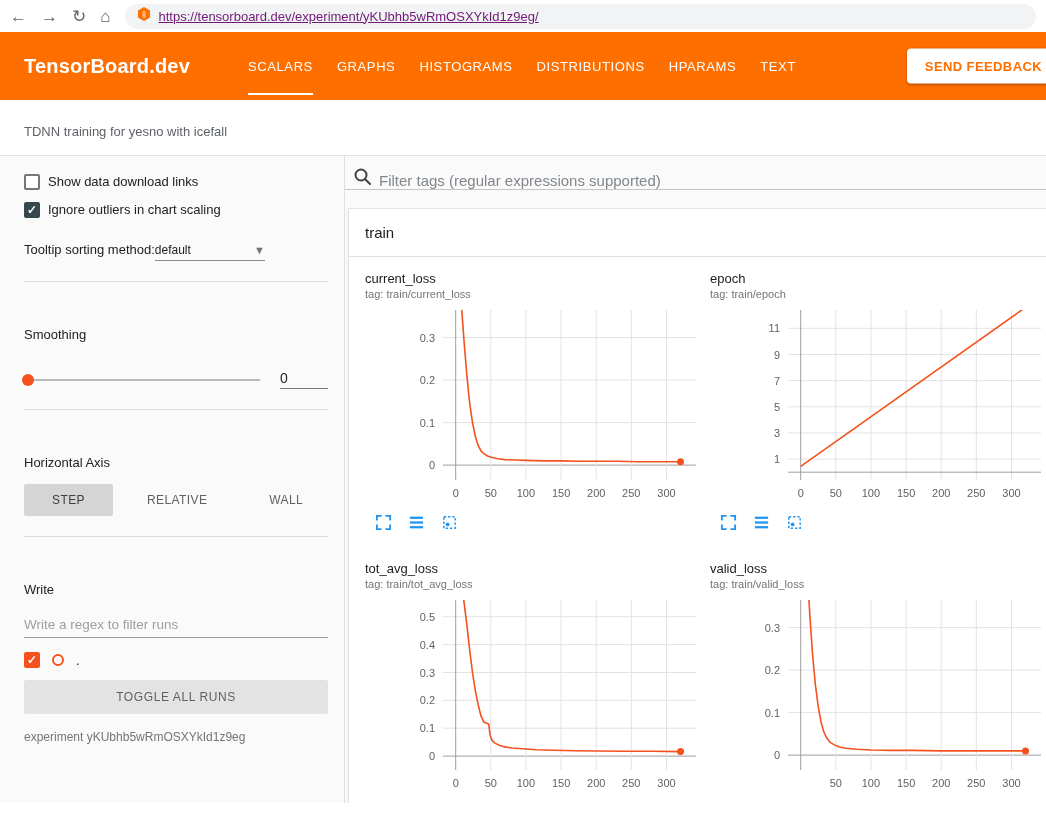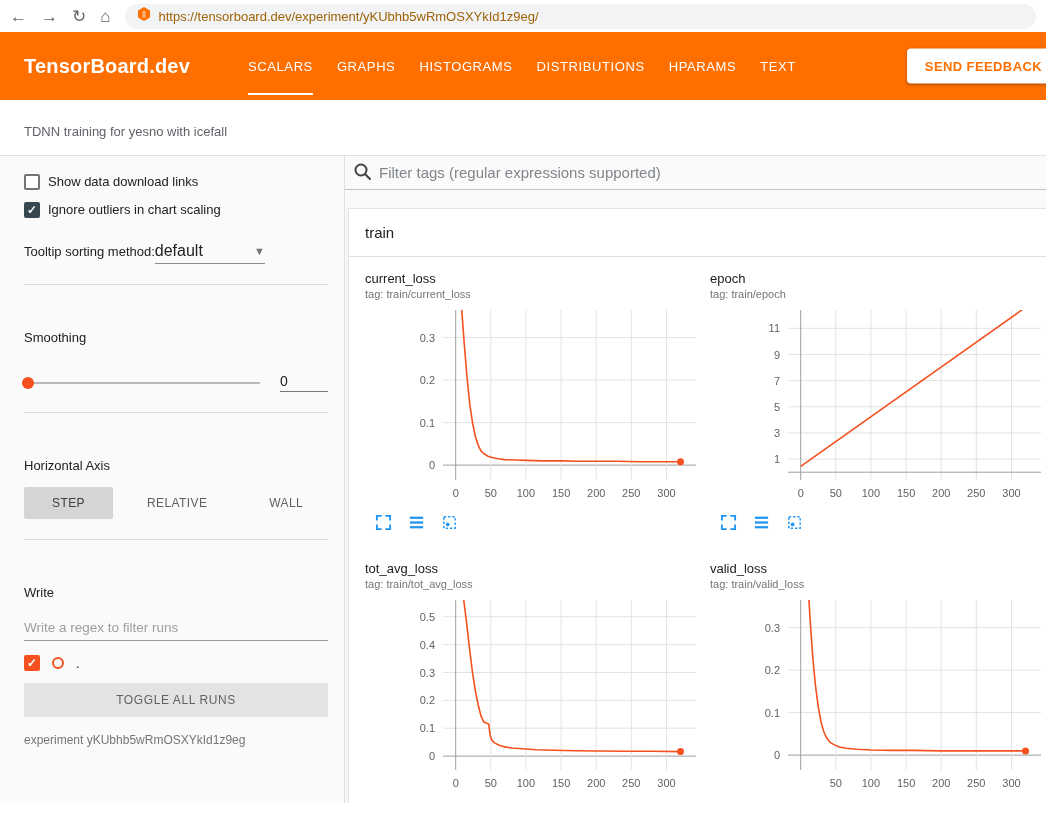--- a/index.html
+++ b/index.html
@@ -5,21 +5,21 @@
   * { box-sizing: border-box; margin: 0; padding: 0; }
   html,body { width:1046px; height:825px; overflow:hidden; background:#fff;
     font-family:"Liberation Sans", sans-serif; }
 
   
   .browser-bar { height:32px; background:#fff; display:flex; align-items:center;
     padding:0 10px; gap:14px; }
   .nav-btn { font-size:17px; color:#5f6368; line-height:1; cursor:pointer; background:none; border:none; }
   .address-bar { flex:1; height:25px; background:#f1f3f4; border-radius:13px;
     display:flex; align-items:center; gap:8px; padding:0 12px; }
-  .url-text { font-size:13px; color:#a16207; white-space:nowrap; }
+  .url-text { font-size:13px; color:#701a75; white-space:nowrap;text-decoration:underline; }
 
   
   .tb-header { position:relative; height:68px; background:#ff6f00; display:flex;
     align-items:center; padding-left:24px; overflow:hidden; }
   .logo { color:#fff; font-size:20px; font-weight:600; letter-spacing:.2px; margin-right:58px; }
   .tabs { display:flex; gap:24px; height:100%; align-items:center; }
   .tab { position:relative; height:100%; display:flex; align-items:center;
     color:#fff; font-size:13px; font-weight:500; letter-spacing:.6px; cursor:pointer; }
   .tab.active::after { content:""; position:absolute; left:0; right:0; bottom:5px;
     height:2px; background:#fff; }
@@ -44,21 +44,21 @@
     display:inline-flex; align-items:center; justify-content:center; flex:0 0 16px;
     font-size:12px; color:#fff; background:#fff; }
   .cb.checked { background:#37474f; border-color:#37474f; }
   .cb.checked::after { content:"✓"; font-weight:bold; }
   .cb.orange { background:#f4511e; border-color:#f4511e; }
   .cb-label { font-size:13px; color:#202124; }
   .tooltip-row { display:flex; align-items:baseline; gap:0; margin-top:24px; }
   .tooltip-label { font-size:13px; color:#202124; }
   .dropdown { display:flex; align-items:center; justify-content:space-between;
     width:110px; border-bottom:1px solid #8a8a8a; padding-bottom:3px; cursor:pointer; }
-  .dropdown-value { font-size:16px; color:#202124; }
+  .dropdown-value { font-size:12px; color:#202124; }
   .caret { font-size:11px; color:#757575; }
   .divider { border-top:1px solid #dcdcdc; margin:20px 0 18px 0; }
   .section-label { font-size:13px; color:#202124;margin-top:45px; }
   .slider-row { display:flex; align-items:center; gap:20px; margin-top:28px; }
   .slider { position:relative; flex:1; height:2px; background:#b9b9b9; }
   .slider-thumb { position:absolute; left:-2px; top:-5px; width:12px; height:12px;
     border-radius:50%; background:#f4511e; cursor:pointer; }
   .value-input { width:48px; border:none; border-bottom:1px solid #757575;
     background:transparent; font-size:14px; color:#202124; text-align:left;
     font-family:"Liberation Sans",sans-serif; padding-bottom:2px; }
@@ -72,21 +72,21 @@
   .runs-input::placeholder { color:#9e9e9e; }
   .run-row { display:flex; align-items:center; gap:12px; margin-top:14px; }
   .swatch { width:12px; height:12px; border:2px solid #f4511e; border-radius:50%; flex:0 0 12px; }
   .run-name { font-size:13px; color:#202124; }
   .toggle-btn { width:100%; height:34px; margin-top:12px; border:none; border-radius:2px;
     background:#e3e3e3; color:#616161; font-size:12px; letter-spacing:.6px; cursor:pointer; }
   .exp-id { font-size:12px; color:#757575; margin-top:16px; }
 
   
   .main { flex:1; overflow:hidden; }
-  .filter-row { display:flex; align-items:center; gap:8px; height:34px;
+  .filter-row { display:flex; align-items:flex-end; gap:8px; height:34px;
     padding:0 8px; border-bottom:1px solid #c4c4c4; }
   .filter-input { flex:1; border:none; background:transparent; font-size:15px;
     color:#202124; font-family:"Liberation Sans",sans-serif; }
   .filter-input::placeholder { color:#80868b; }
   .card { width:716px; margin:18px 0 0 3px; background:#fff;
     border:1px solid #e4e4e4; box-shadow:0 1px 3px rgba(0,0,0,.08); }
   .card-header { padding:15px 16px; font-size:15px; color:#202124;
     border-bottom:1px solid #e0e0e0; }
   .charts-grid { display:grid; grid-template-columns:335px 335px; column-gap:10px;
     row-gap:26px; padding:14px 16px 16px 16px; }

